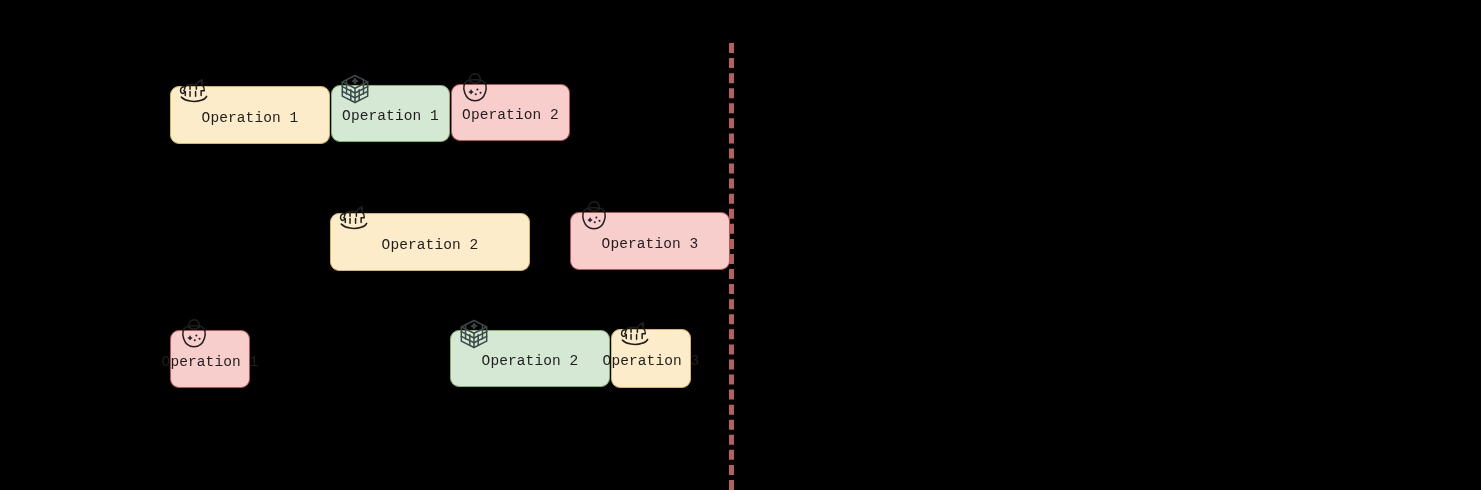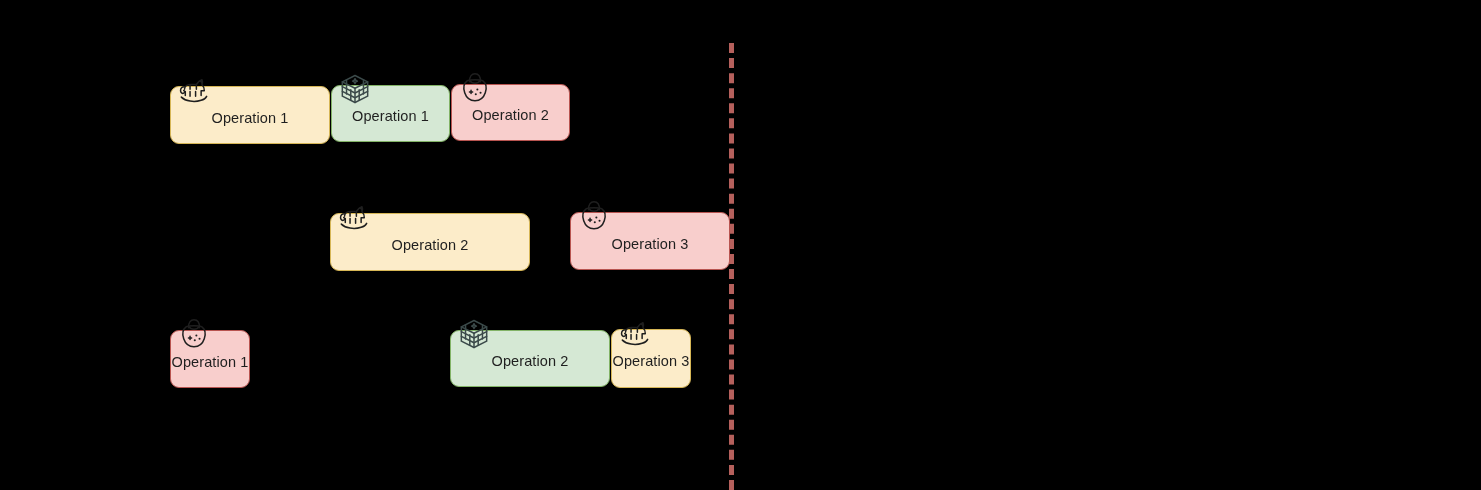--- a/index.html
+++ b/index.html
@@ -28,21 +28,21 @@
     position: absolute;
     box-sizing: border-box;
     border-radius: 9px;
     display: flex;
     align-items: center;
     justify-content: center;
     overflow: visible;
   }
 
   .op-label {
-    font-family: Liberation Sans, sans-serif;
+    font-family: Liberation Mono, monospace;
     font-size: 14.5px;
     color: #1f1f1f;
     line-height: 1;
     text-align: center;
     white-space: nowrap;
     letter-spacing: 0.1px;
     user-select: none;
     transform: translateY(3px);
   }
 

